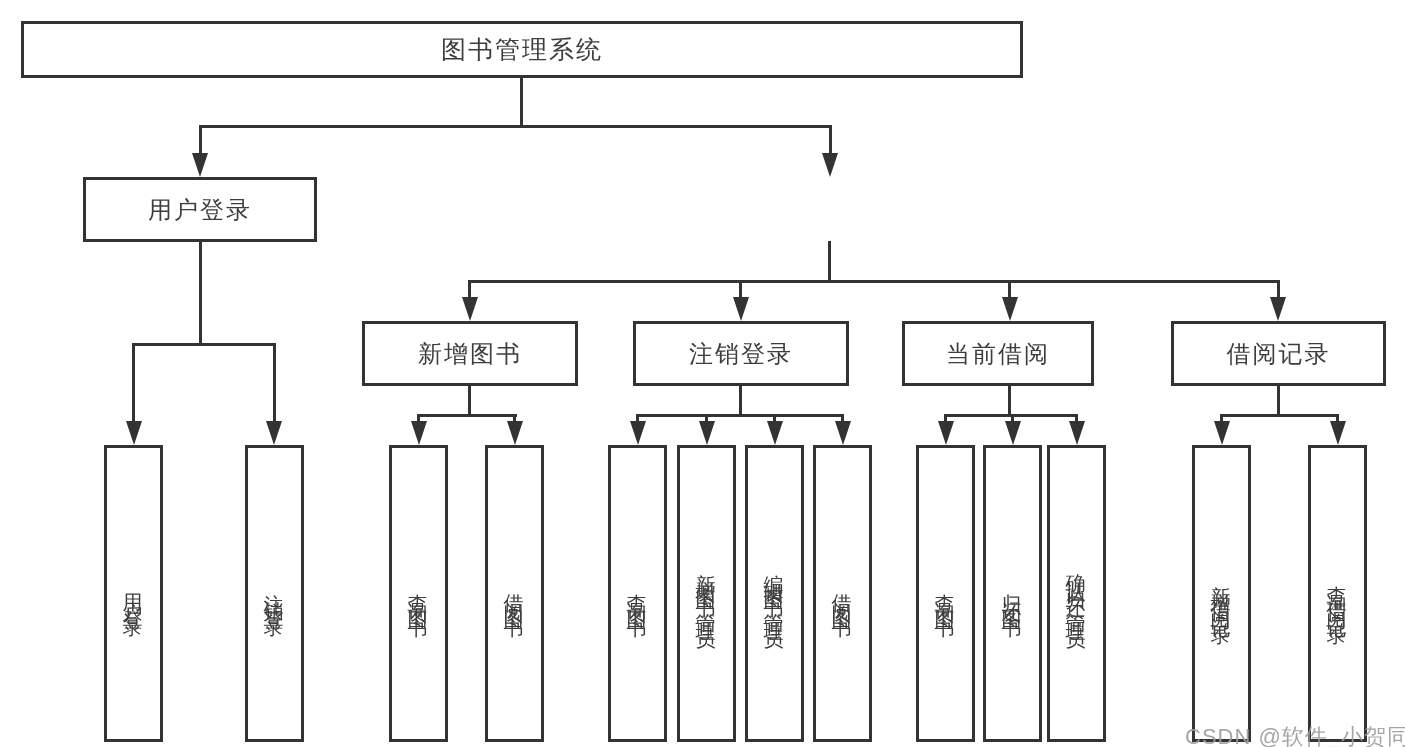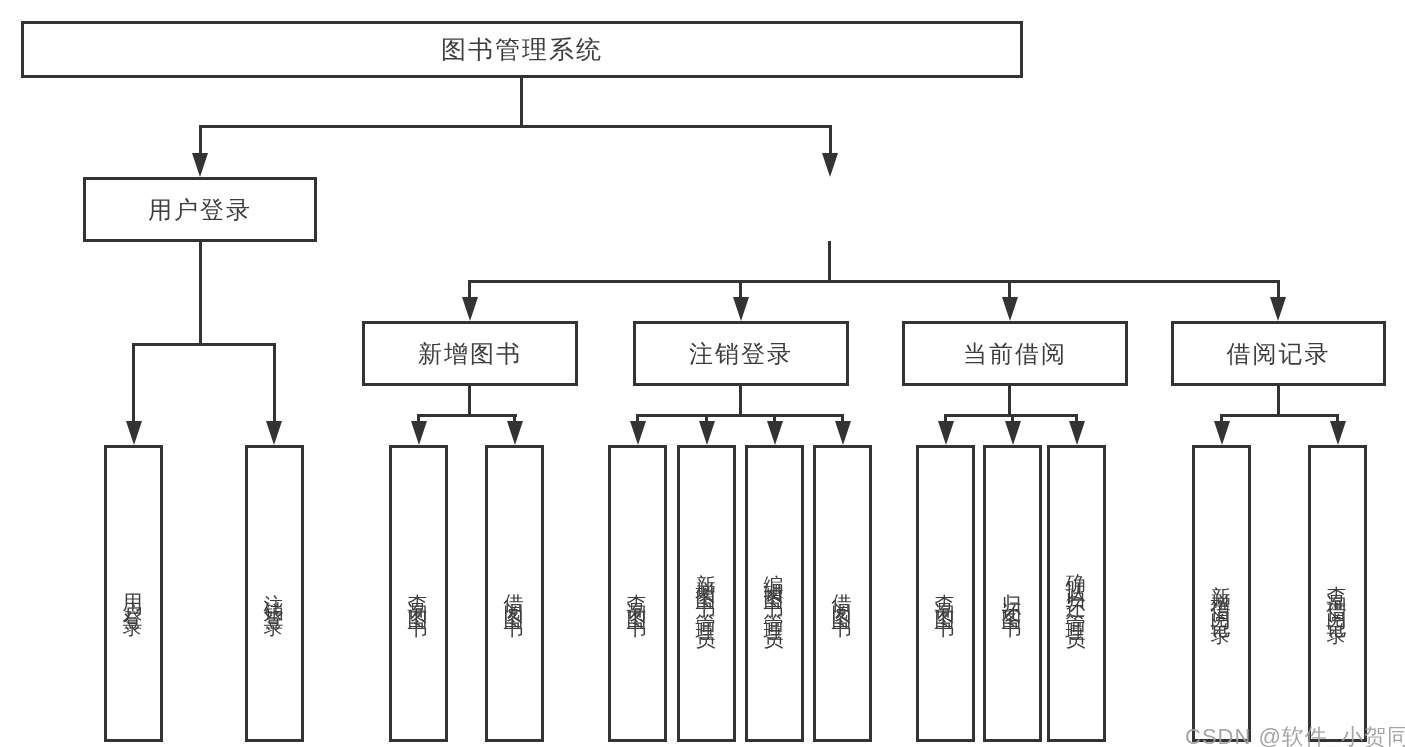--- a/index.html
+++ b/index.html
@@ -102,21 +102,21 @@
   <div class="arrowhead" style="left:1002px;top:289px;"></div>
   <div class="vline" style="left:1277px;top:272px;height:25px;"></div>
   <div class="arrowhead" style="left:1270px;top:289px;"></div>
 
   <div class="node" style="left:362px;top:313px;width:216px;height:65px;">
     <span>新增图书</span>
   </div>
   <div class="node" style="left:633px;top:313px;width:216px;height:65px;">
     <span>注销登录</span>
   </div>
-  <div class="node" style="left:902px;top:313px;width:226px;height:65px;align-items:center;">
+  <div class="node" style="left:902px;top:313px;width:192px;height:65px;align-items:center;">
     <span>当前借阅</span>
   </div>
   <div class="node" style="left:1171px;top:313px;width:215px;height:65px;">
     <span>借阅记录</span>
   </div>
 
   <div class="vline" style="left:468px;top:377px;height:32px;"></div>
   <div class="hline" style="left:417px;top:406px;width:100px;"></div>
   <div class="vline" style="left:417px;top:406px;height:18px;"></div>
   <div class="arrowhead" style="left:411px;top:413px;"></div>

